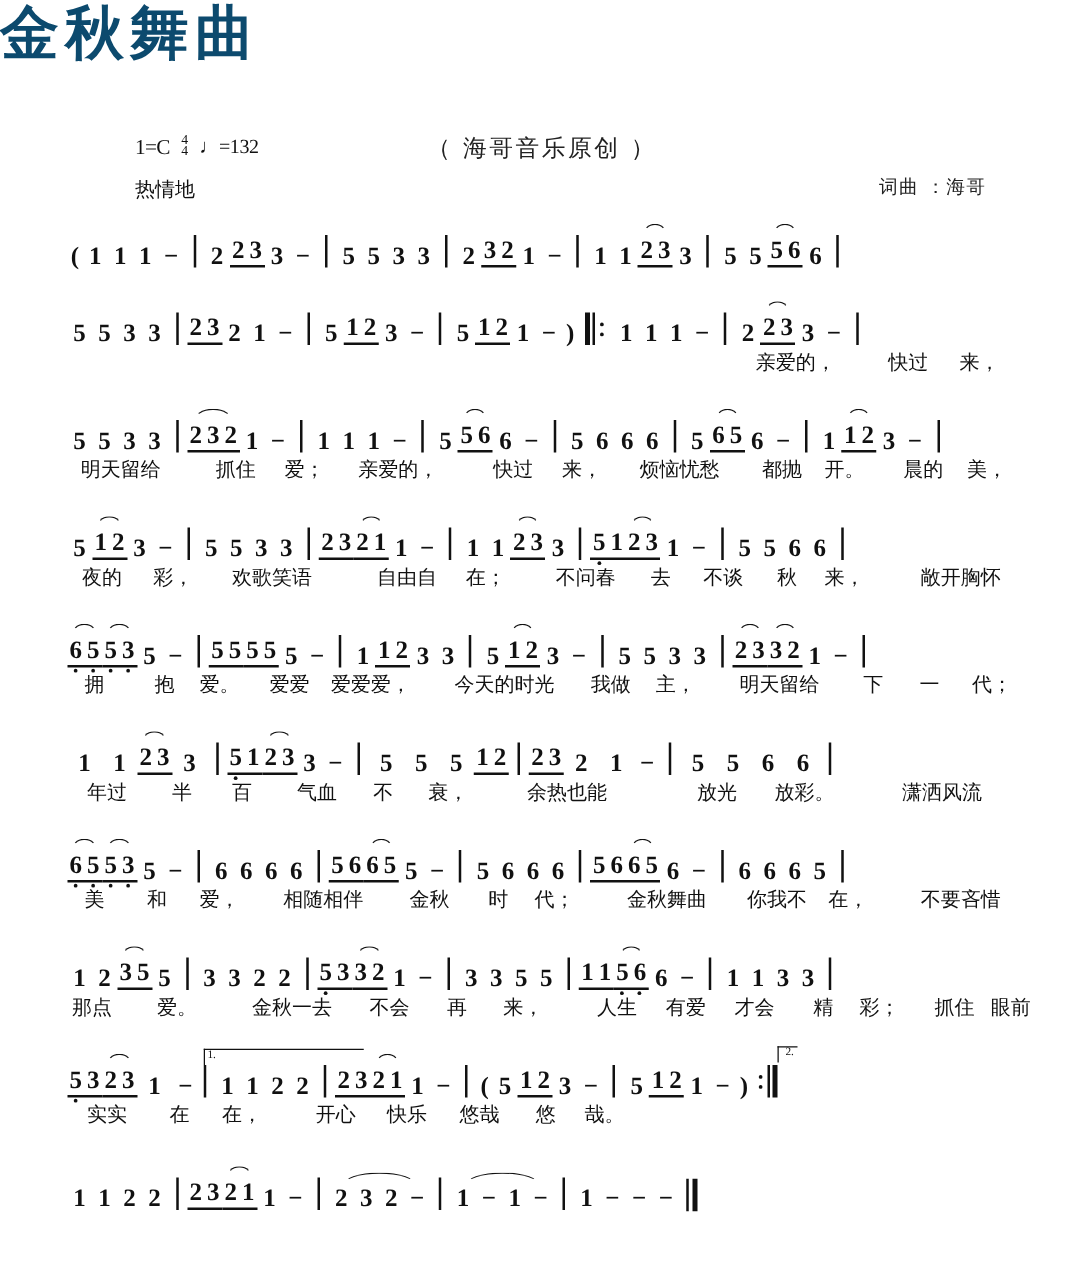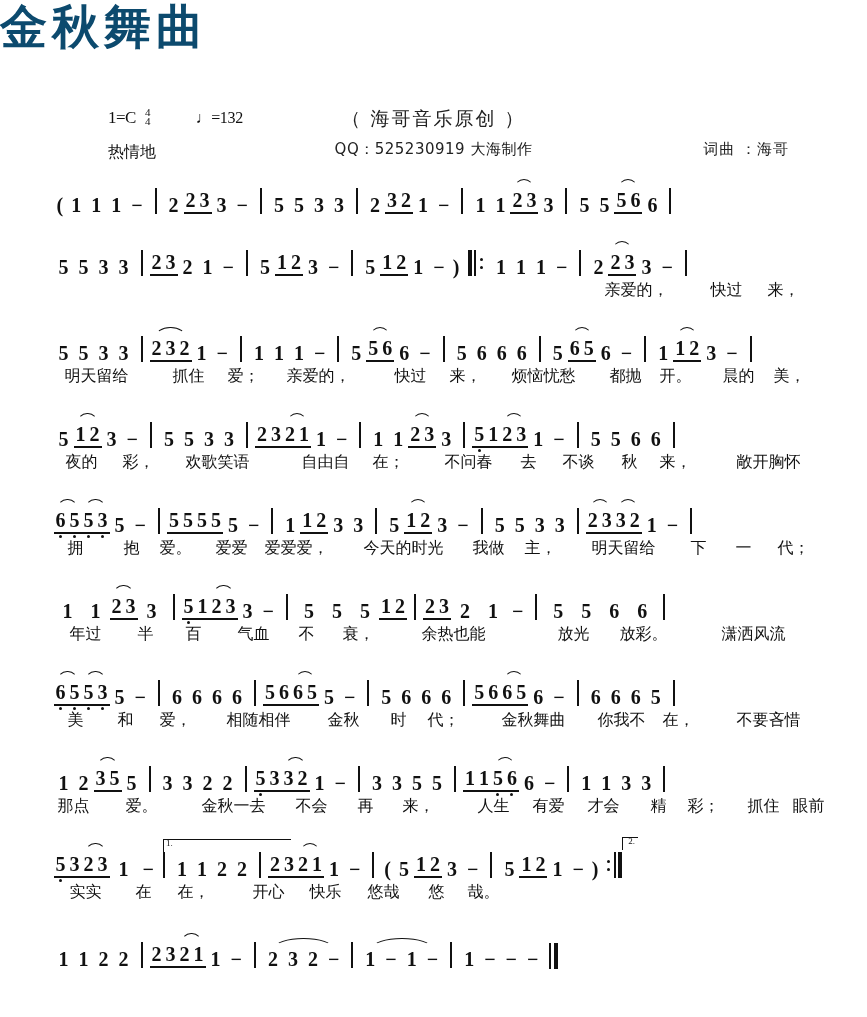--- a/index.html
+++ b/index.html
@@ -51,21 +51,21 @@
   .time-sig {
     display: inline-flex;
     flex-direction: column;
     align-items: center;
     line-height: 0.85;
     font-size: 11px;
     transform: translateY(-1px);
   }
   .time-sig .num { display:block; }
   .time-sig .den { display:block; }
-  .tempo { font-size: 16px; letter-spacing: -0.3px; margin-left: 36px; }
+  .tempo { font-size: 16px; letter-spacing: -0.3px; }
 
   .expression {
     position: absolute;
     left: 108px;
     top: 142px;
     font-size: 16px;
     font-family: "DejaVu Sans", "Liberation Sans", sans-serif;
   }
 
   .subtitle {
@@ -299,21 +299,20 @@
     <span class="key-sig">1=C</span>
     <span class="time-sig">
       <span class="num">4</span>
       <span class="den">4</span>
     </span>
     <span class="tempo">♩=132</span>
   </div>
 
   <div class="expression">热情地</div>
   <div class="subtitle">（ 海哥音乐原创 ）</div>
-  <div class="credit-qq">QQ：525230919 大海制作</div>
   <div class="credit-author">词曲 ：海哥</div>
 
   <div id="music">
 
     <div class="system">
       <div class="notes-row">
         <span class="paren">(</span>
         <span class="measure">
           <span class="note">1</span>
             <span class="note">1</span>

